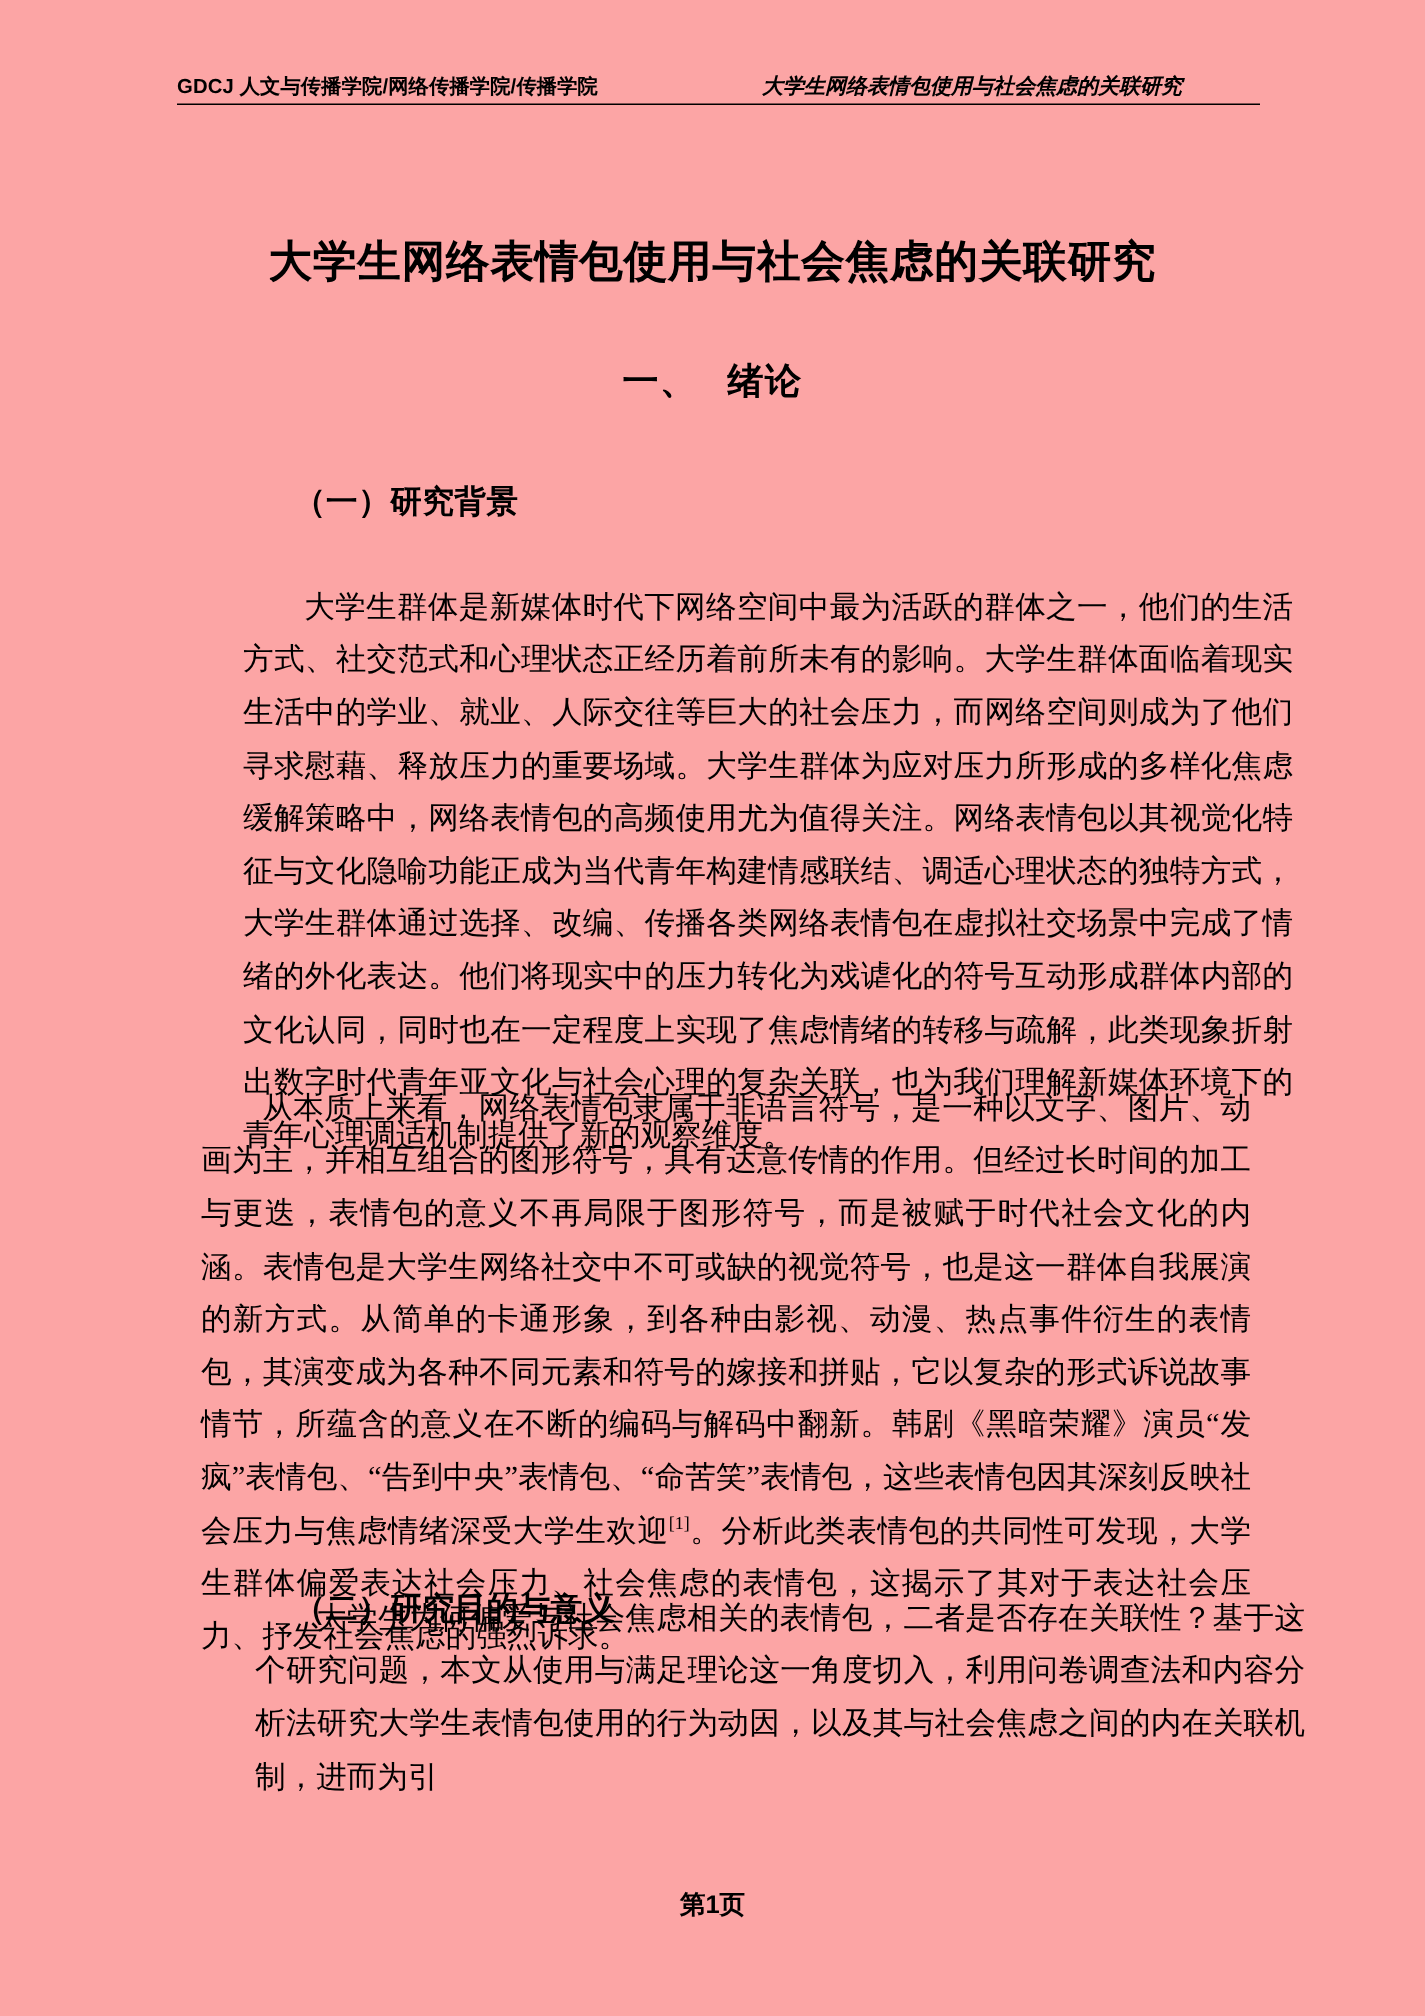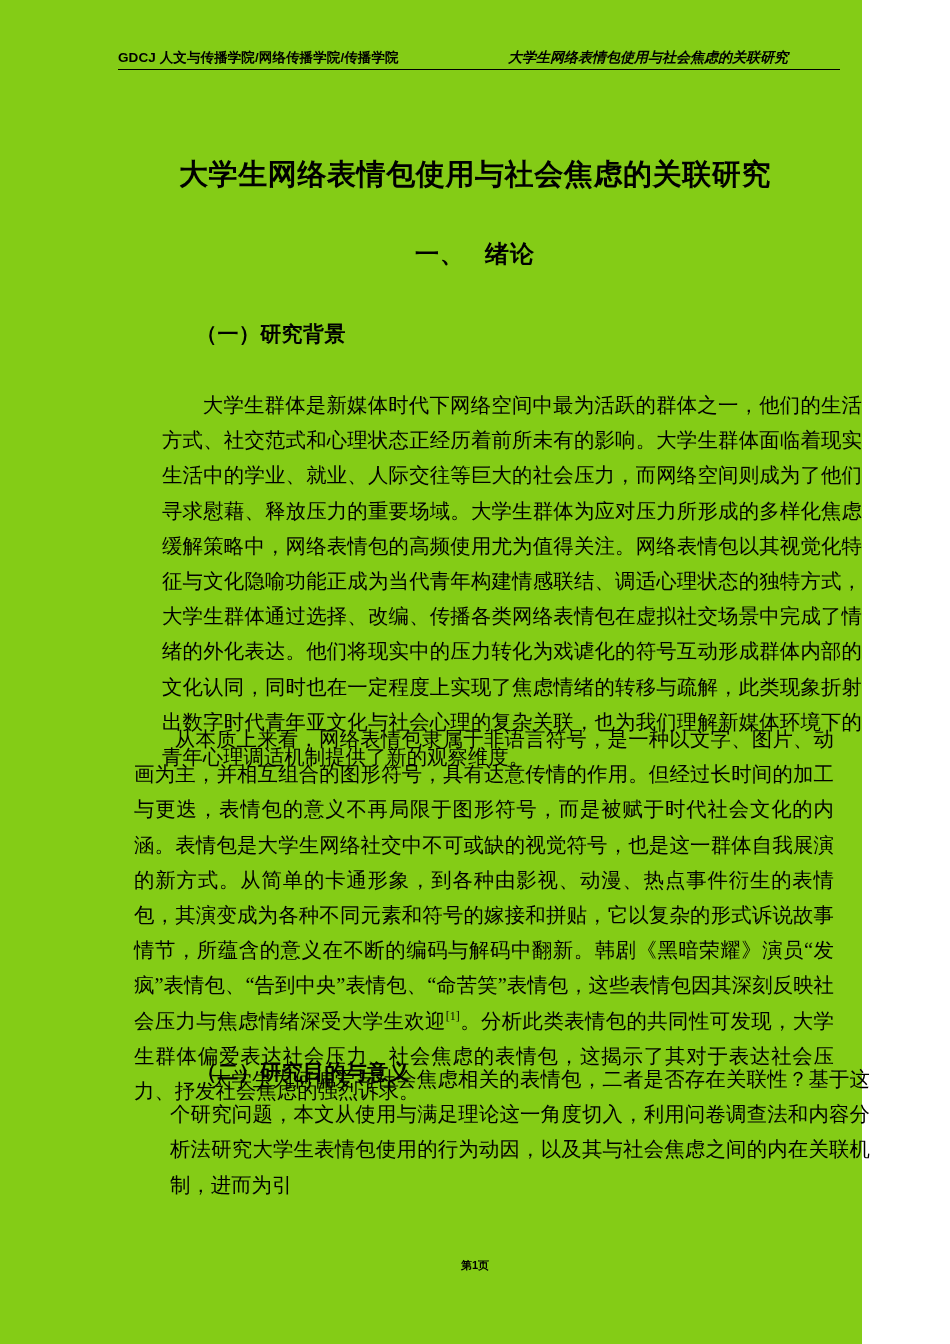--- a/index.html
+++ b/index.html
@@ -10,26 +10,26 @@
   body {
     width: 950px;
     height: 1344px;
     font-family: "Liberation Serif", "DejaVu Serif", serif;
     color: #000000;
     position: relative;
     overflow: hidden;
   }
 
   .page {
-    width: 862px;
+    width: 950px;
     height: 1344px;
     box-sizing: border-box;
     padding: 0;
     position: relative;
-    background: #84cc16;
+    background: #fca5a5;
   }
 
   
   .header {
     position: absolute;
     top: 44px;
     left: 118px;
     width: 722px;
     height: 26px;
     border-bottom: 1.6px solid #000;
@@ -122,21 +122,21 @@
   }
 
   
   .footer {
     position: absolute;
     top: 1258px;
     left: 0;
     width: 950px;
     text-align: center;
     font-family: "Liberation Sans", "DejaVu Sans", sans-serif;
-    font-size: 11px;
+    font-size: 17px;
     font-weight: bold;
   }
 </style>
 </head>
 <body>
 
 <div class="page">
 
   <div class="header">
     <span class="header-left">GDCJ 人文与传播学院/网络传播学院/传播学院</span>

